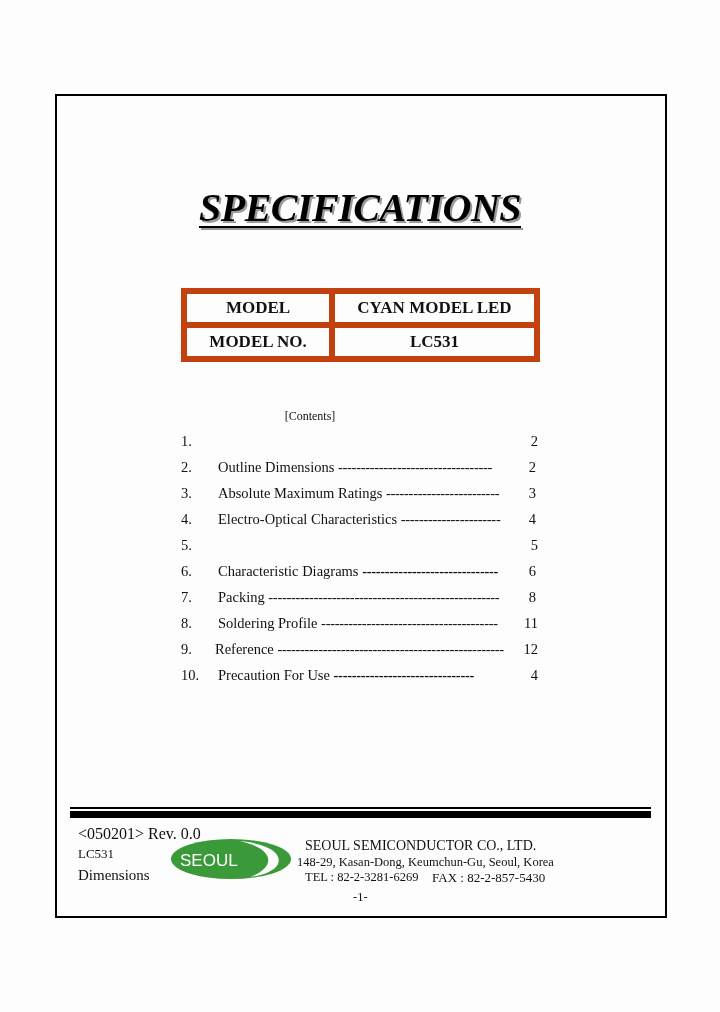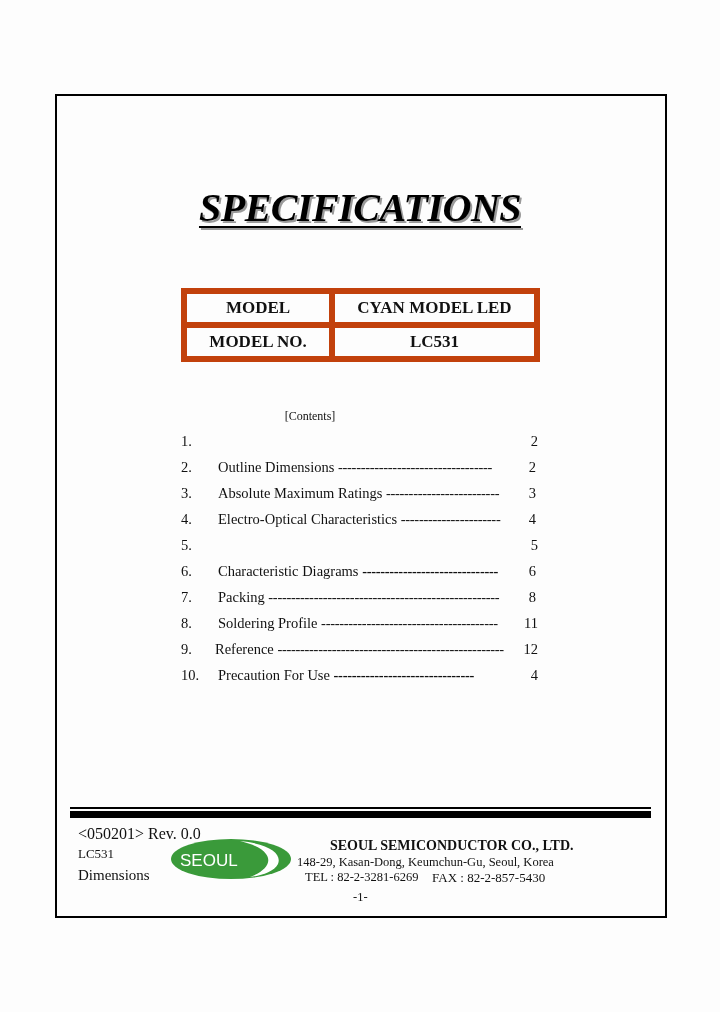--- a/index.html
+++ b/index.html
@@ -38,21 +38,21 @@
   .toc-page { position: absolute; right: 182px; text-align: right; }
   .dots { letter-spacing: -0.3px; }
   .bold-dots { font-weight: bold; }
   .footer-thin { position: absolute; left: 70px; top: 807px; width: 581px; height: 2px; background: #000; }
   .footer-thick { position: absolute; left: 70px; top: 811px; width: 581px; height: 7px; background: #000; }
   .rev { position: absolute; left: 78px; top: 825px; font-size: 16px; }
   .part { position: absolute; left: 78px; top: 846px; font-size: 13px; }
   .status { position: absolute; left: 78px; top: 867px; font-size: 15px; }
   .logo { position: absolute; left: 170px; top: 838px; width: 122px; height: 42px; }
   .company { position: absolute; left: 0; width: 720px; top: 838px; }
-  .company-name { position: absolute; left: 305px; font-weight: bold; font-size: 14px; white-space: nowrap; margin-left: 25px; }
+  .company-name { position: absolute; left: 305px; font-weight: normal; font-size: 14px; white-space: nowrap; }
   .company-addr { position: absolute; left: 297px; top: 17px; font-size: 12.5px; white-space: nowrap; }
   .company-tel { position: absolute; left: 305px; top: 32px; font-size: 12.5px; white-space: nowrap; }
   .company-fax { position: absolute; left: 432px; top: 32px; font-size: 13px; white-space: nowrap; }
   .page-num { position: absolute; left: 353px; top: 890px; font-size: 12.5px; }
 </style>
 </head>
 <body>
 
 <div class="page-frame"></div>
 

